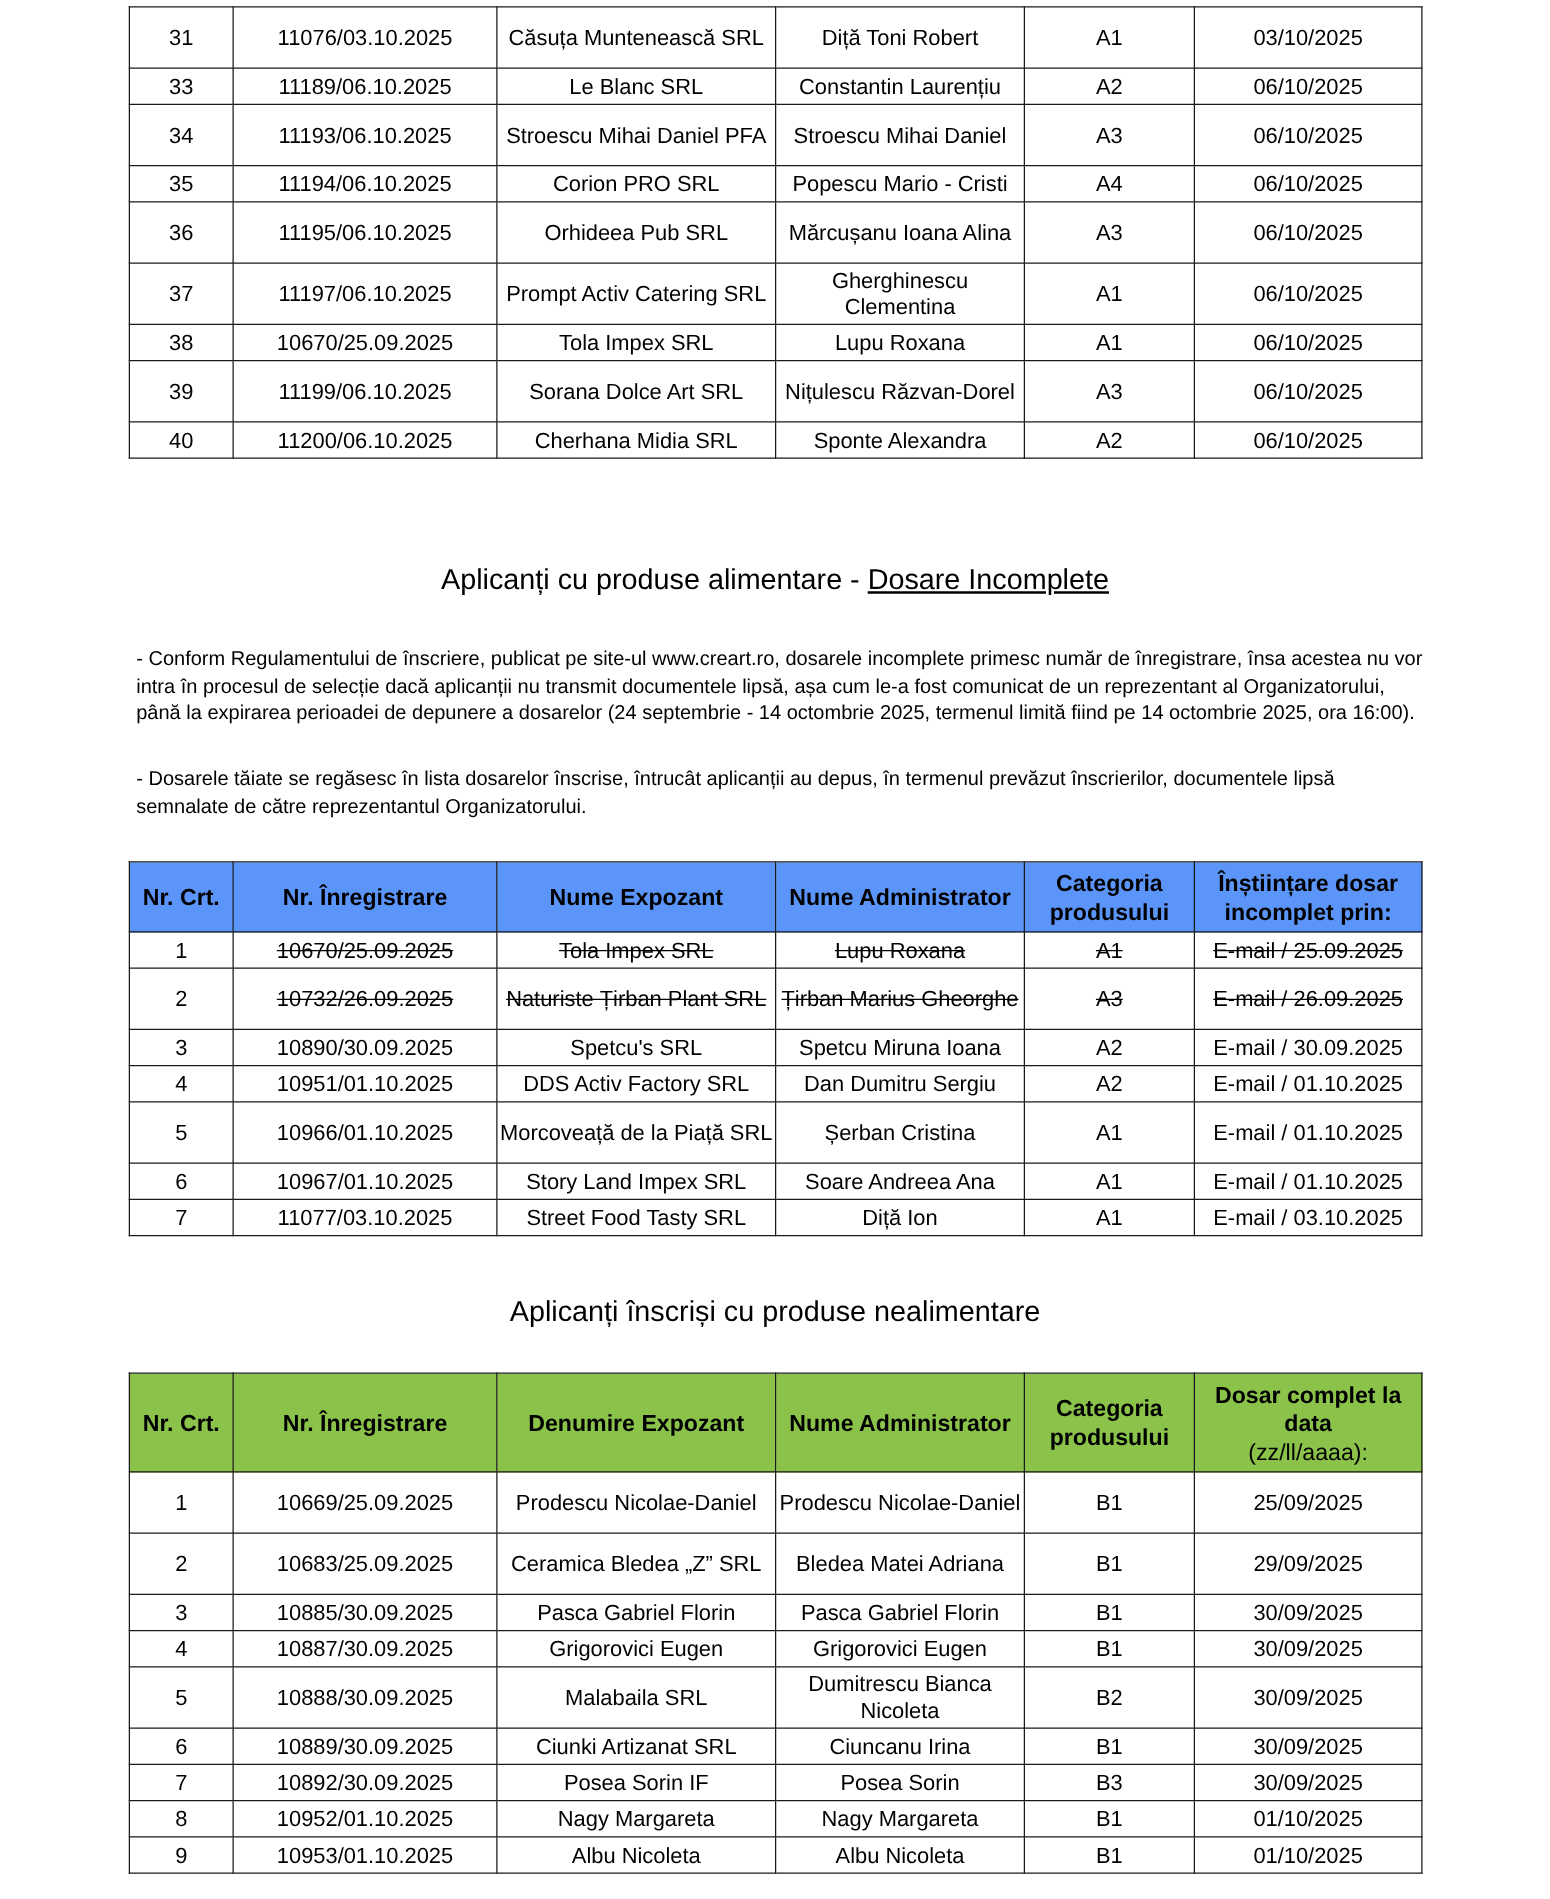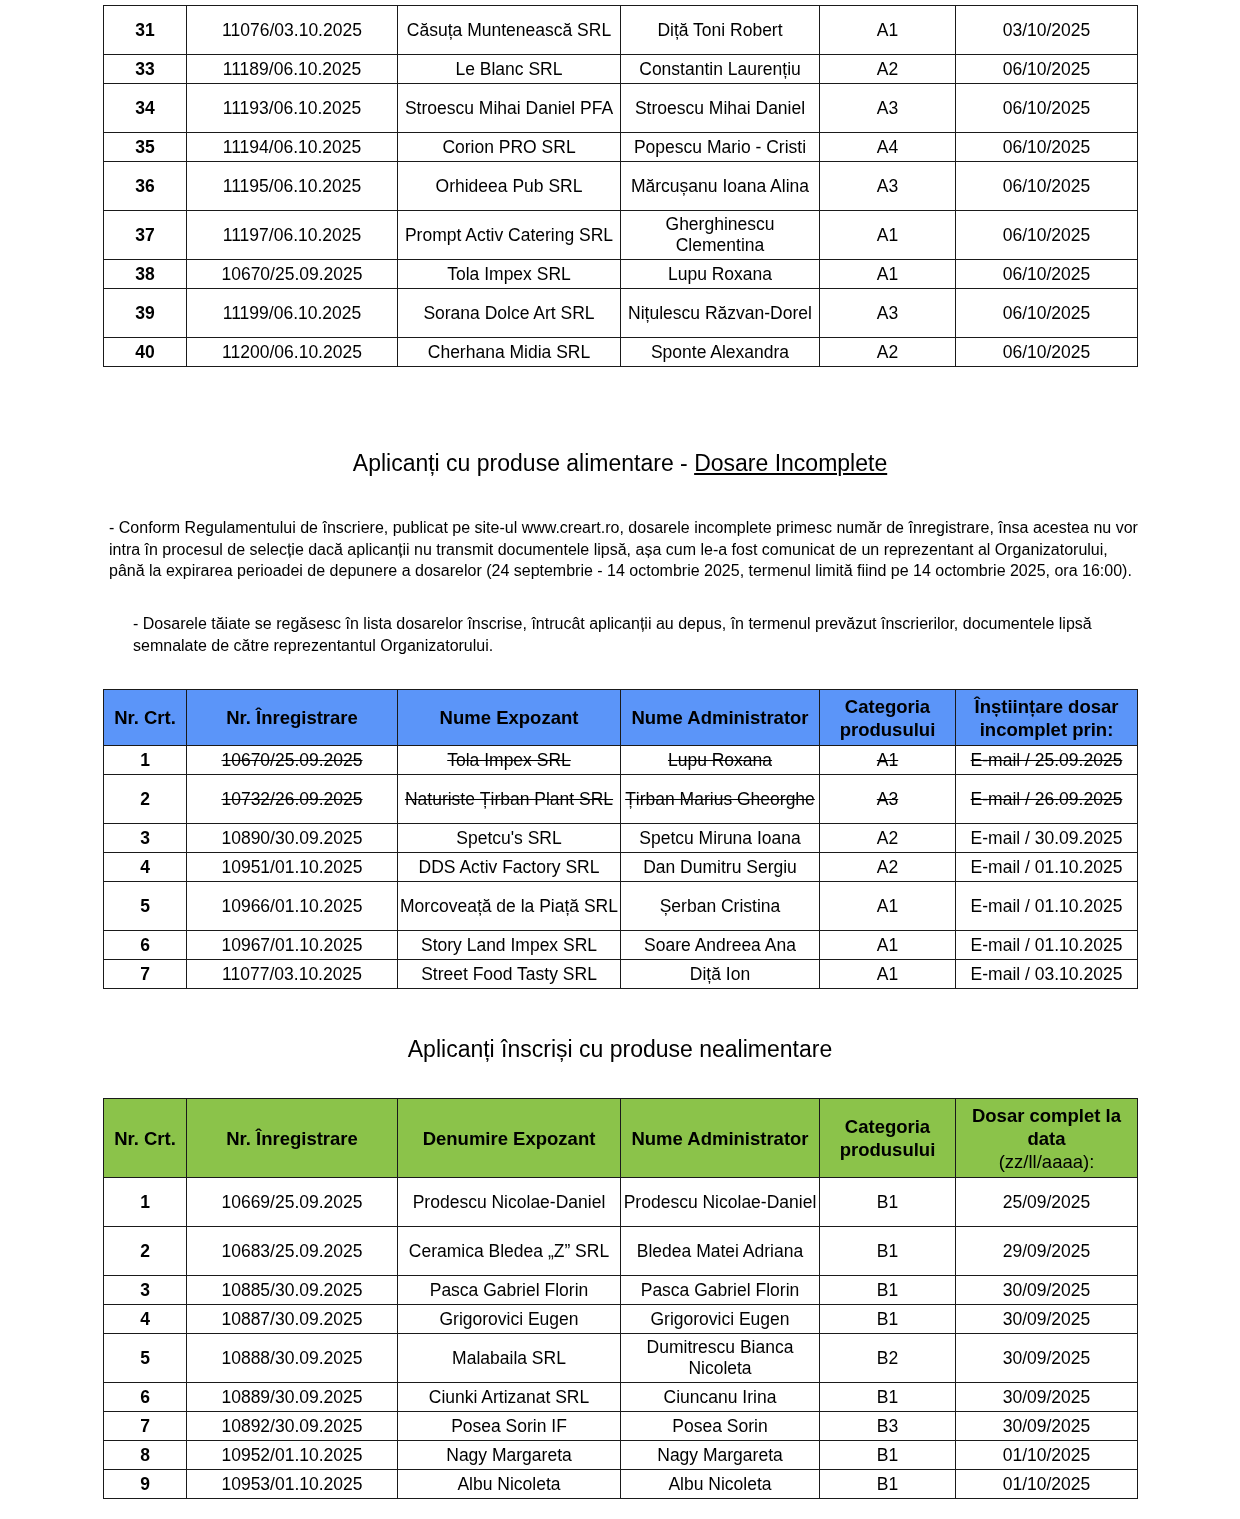--- a/index.html
+++ b/index.html
@@ -3,21 +3,21 @@
 <meta charset="utf-8">
 <style>
   html, body { margin: 0; padding: 0; background: #ffffff; }
   body { width: 1240px; height: 1519px; overflow: hidden; position: relative;
          font-family: "Liberation Sans", sans-serif; color: #000; }
   table.grid { position: absolute; left: 103px; width: 1034px; border-collapse: collapse;
                table-layout: fixed; font-size: 17.5px; }
   table.grid td, table.grid th { border: 1.6px solid #1a1a1a; text-align: center;
                vertical-align: middle; padding: 0 2px; line-height: 21px; }
   table.grid th { font-weight: bold; font-size: 18.5px; line-height: 23px; }
-  table.grid td.nr { font-weight: bold; }
+  table.grid td.nr { font-weight: normal; }
   col.c1 { width: 83px; } col.c2 { width: 211px; } col.c3 { width: 223px; }
   col.c4 { width: 199px; } col.c5 { width: 136px; } col.c6 { width: 182px; }
   .blue th { background: #5b95f9; }
   .green th { background: #8bc34a; }
   .green th .sub { font-weight: normal; }
   tr.r1 td { height: 28px; } tr.r2 td { height: 48px; }
   .strike { text-decoration: line-through; }
   .title { position: absolute; left: 0; width: 1240px; text-align: center;
            font-weight: normal; font-size: 23px; }
   .title u { text-decoration: underline; }
@@ -107,21 +107,21 @@
       <td>Sponte Alexandra</td>
       <td>A2</td>
       <td>06/10/2025</td>
     </tr>
   </tbody>
 </table>
 
 <div class="title" style="top:450px;"><span>Aplicanți cu produse alimentare - </span><u>Dosare Incomplete</u></div>
 
 <p class="para" style="top:517px;">- Conform Regulamentului de înscriere, publicat pe site-ul www.creart.ro, dosarele incomplete primesc număr de înregistrare, însa acestea nu vor intra în procesul de selecție dacă aplicanții nu transmit documentele lipsă, așa cum le-a fost comunicat de un reprezentant al Organizatorului, până la expirarea perioadei de depunere a dosarelor (24 septembrie - 14 octombrie 2025, termenul limită fiind pe 14 octombrie 2025, ora 16:00).</p>
-<p class="para" style="top:613px;margin-left:24px;">- Dosarele tăiate se regăsesc în lista dosarelor înscrise, întrucât aplicanții au depus, în termenul prevăzut înscrierilor, documentele lipsă semnalate de către reprezentantul Organizatorului.</p>
+<p class="para" style="top:613px;">- Dosarele tăiate se regăsesc în lista dosarelor înscrise, întrucât aplicanții au depus, în termenul prevăzut înscrierilor, documentele lipsă semnalate de către reprezentantul Organizatorului.</p>
 
 <table class="grid blue" style="top:689px;">
   <colgroup>
       <col class="c1">
       <col class="c2">
       <col class="c3">
       <col class="c4">
       <col class="c5">
       <col class="c6">
     </colgroup>

